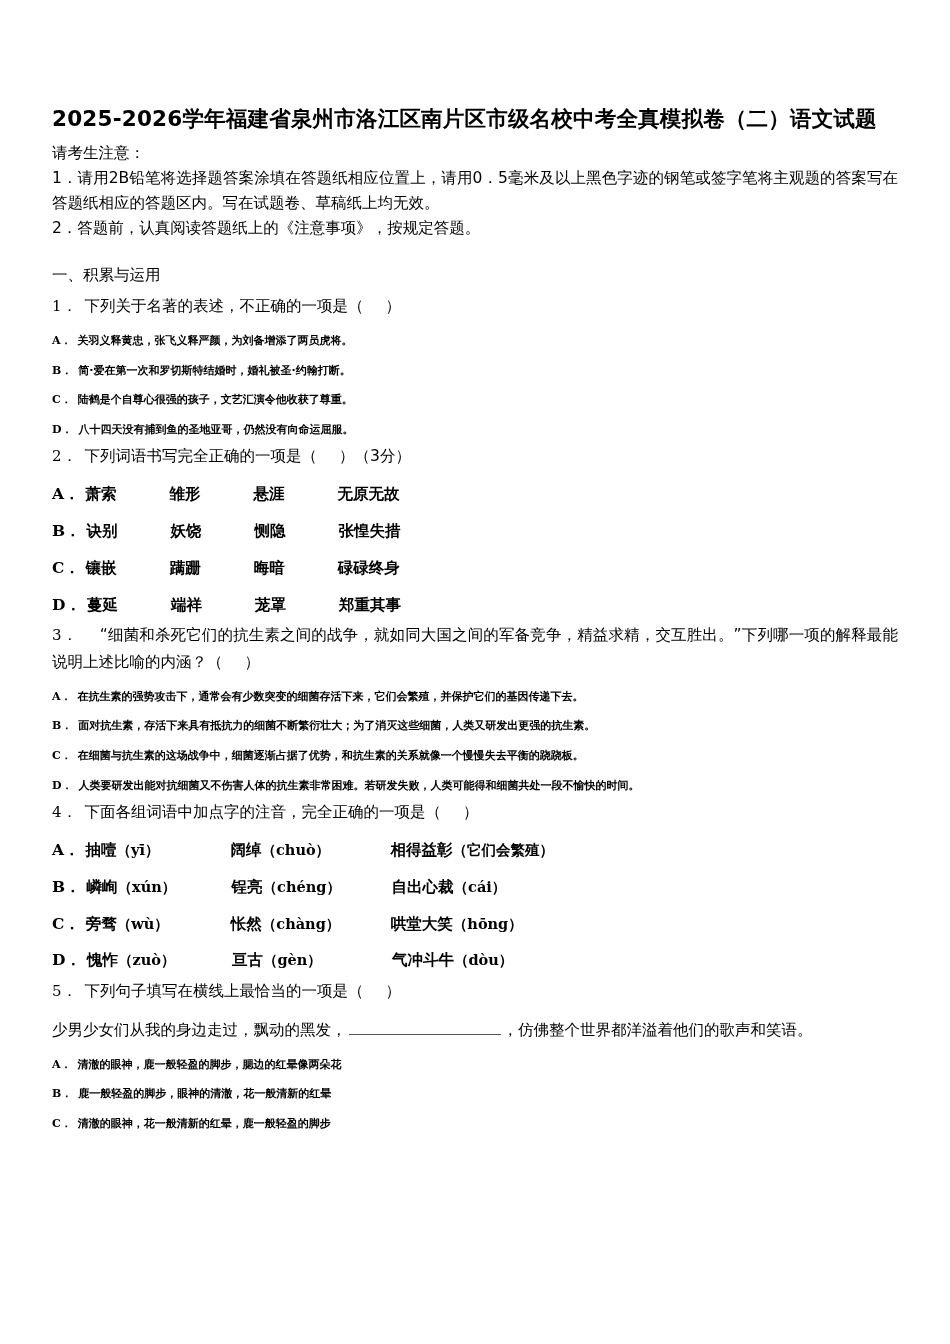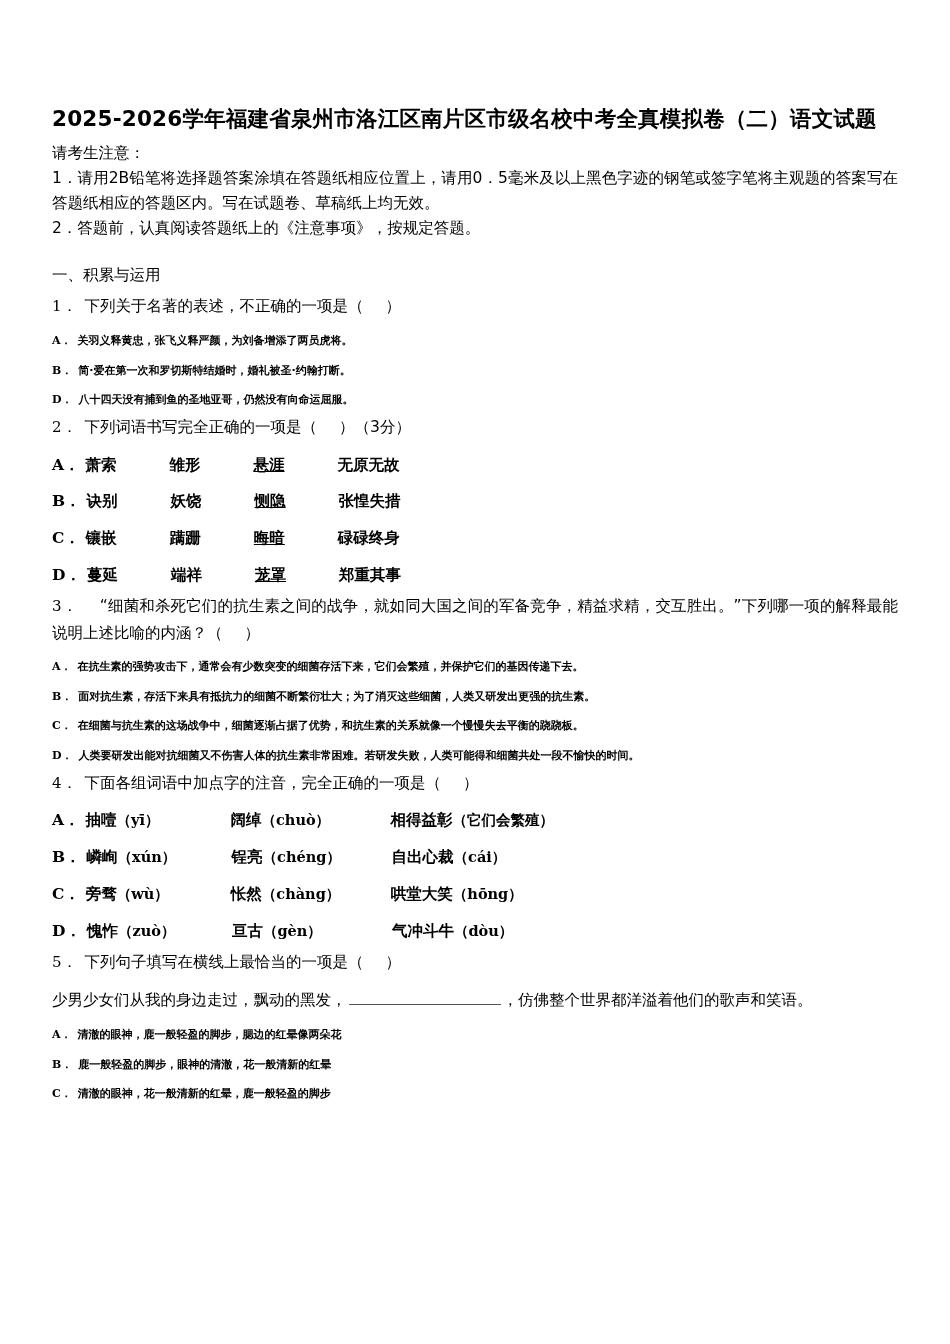--- a/index.html
+++ b/index.html
@@ -87,21 +87,21 @@
     font-size: 15.5px;
     line-height: 1.6;
     margin: 12px 0 0 0;
     font-weight: bold;
   }
   .opt-grid .cell {
     display: inline-block;
   }
   .opt-grid .cell.c1 { width: 84px; }
   .opt-grid .cell.c2 { width: 84px; }
-  .opt-grid .cell.c3 { width: 84px; text-decoration: underline; }
+  .opt-grid .cell.c3 { width: 84px; }
   .opt-grid .cell.c4 { width: auto; }
   
   .opt-py {
     display: flex;
     align-items: baseline;
     font-size: 15.5px;
     line-height: 1.6;
     margin: 12px 0 0 0;
     font-weight: bold;
   }
@@ -150,20 +150,21 @@
   </div>
 
   <p class="section-head">一、积累与运用</p>
 
   <div class="q">
     <p class="q-stem">
       <span class="q-num">1．</span><span class="q-num-sp"></span><span>下列关于名著的表述，不正确的一项是（</span><span class="blank-sp"></span><span>）</span>
     </p>
     <p class="opt"><span class="opt-letter">A．</span><span class="opt-text">关羽义释黄忠，张飞义释严颜，为刘备增添了两员虎将。</span></p>
     <p class="opt"><span class="opt-letter">B．</span><span class="opt-text">简·爱在第一次和罗切斯特结婚时，婚礼被圣·约翰打断。</span></p>
+    <p class="opt"><span class="opt-letter">C．</span><span class="opt-text">陆鹤是个自尊心很强的孩子，文艺汇演令他收获了尊重。</span></p>
     <p class="opt"><span class="opt-letter">D．</span><span class="opt-text">八十四天没有捕到鱼的圣地亚哥，仍然没有向命运屈服。</span></p>
   </div>
 
   <div class="q">
     <p class="q-stem">
       <span class="q-num">2．</span><span class="q-num-sp"></span><span>下列词语书写完全正确的一项是（</span><span class="blank-sp"></span><span>）（3分）</span>
     </p>
     <div class="opt-grid">
       <span class="opt-letter">A．</span>
       <span class="cell c1">萧索</span>

